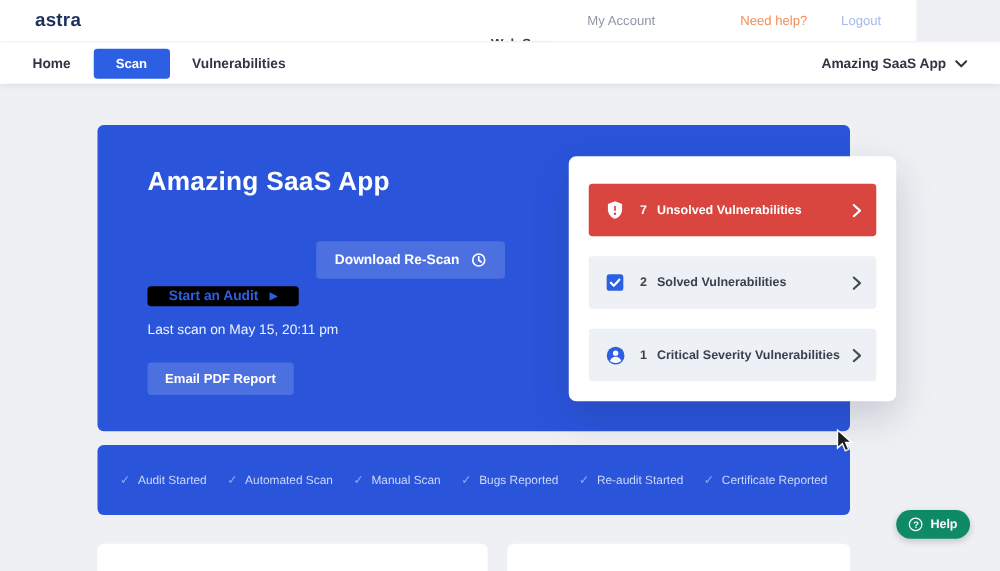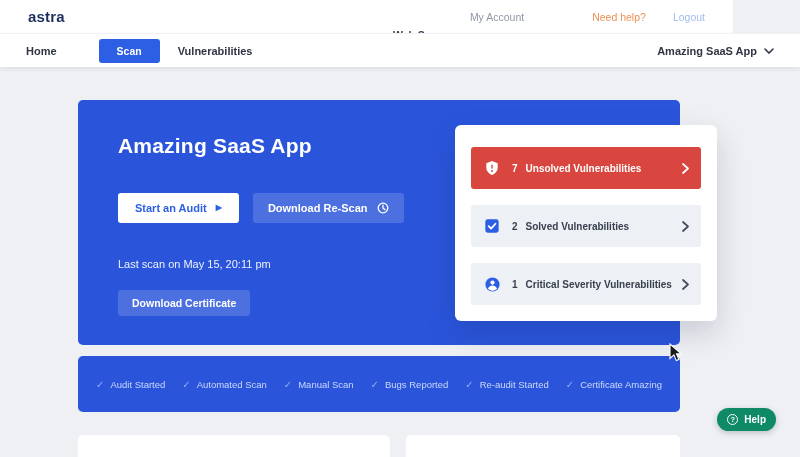--- a/index.html
+++ b/index.html
@@ -19,30 +19,30 @@
   .tl{cursor:pointer;text-decoration:none;}
   .tl-dark{color:#3b4252;font-weight:700;margin-top:36px;}
   .tl-gray{color:#9097a6;}
   .tl-orange{color:var(--need-help-orange,#ef8e55);margin-left:41px;}
   .tl-lightblue{color:var(--logout-blue,#a3bbf0);}
 
   
   .subnav{position:absolute;left:0;top:33px;width:800px;height:34px;background:#fff;border-top:1px solid #f1f2f5;
           box-shadow:0 2px 5px rgba(30,40,70,.08);display:flex;align-items:center;padding:0 26px;gap:18px;z-index:3;}
   .sn-item{font-size:11px;font-weight:600;color:#2f3542;cursor:pointer;}
-  .sn-pill{background:var(--brand-blue,#2c5fe4);color:#fff;font-size:10.5px;font-weight:600;padding:6px 18px;border-radius:3px;cursor:pointer;margin-left:24px;}
+  .sn-pill{background:var(--brand-blue,#2c5fe4);color:#fff;font-size:10.5px;font-weight:600;padding:6px 18px;border-radius:3px;cursor:pointer;}
   .project-select{margin-left:auto;display:flex;align-items:center;gap:7px;font-size:11px;font-weight:700;color:#2f3542;cursor:pointer;}
 
   
   .hero{position:absolute;left:78px;top:100px;width:602px;height:245px;background:var(--hero-blue,#2a55db);border-radius:5px;}
   .hero-title{position:absolute;left:40px;top:34px;font-size:21px;font-weight:700;color:#fff;letter-spacing:.2px;}
   .btn-row1{position:absolute;left:40px;top:93px;display:flex;gap:14px;}
   .btn-row2{position:absolute;left:40px;top:190px;display:flex;gap:15px;}
   .btn{display:flex;align-items:center;justify-content:center;border:none;border-radius:3px;cursor:pointer;gap:9px;}
-  .btn-white{height:30px;padding:0 17px;background:#ffffff;color:var(--brand-blue,#2c5fe4);font-size:11px;font-weight:700;}
+  .btn-white{height:16px;padding:0 17px;background:#000000;color:var(--brand-blue,#2c5fe4);font-size:11px;font-weight:700;margin-top:36px;}
   .btn-ghost{height:30px;padding:0 15px;background:rgba(255,255,255,.16);color:#fff;font-size:11px;font-weight:600;}
   .btn-ghost-sm{height:26px;padding:0 14px;background:rgba(255,255,255,.16);color:#fff;font-size:10.5px;font-weight:600;}
   .play-glyph{font-size:8px;line-height:1;}
   .last-scan{position:absolute;left:40px;top:158px;font-size:11px;color:#eef2ff;}
 
   
   .vuln-panel{position:absolute;left:455px;top:125px;width:262px;background:#fff;border-radius:6px;
               box-shadow:0 12px 30px rgba(25,35,80,.18);padding:22px 16px 16px;display:flex;flex-direction:column;gap:16px;z-index:2;}
   .vrow{height:42px;border-radius:3px;display:flex;align-items:center;padding:0 12px;cursor:pointer;}
   .vrow-red{background:var(--alert-red,#d8463f);color:#fff;}
@@ -118,21 +118,21 @@
               <path d="M6 3.2 V6.2 L8 7.6" stroke="#fff" stroke-width="1.3" fill="none" stroke-linecap="round"></path>
             </svg>
         </span>
       </button>
     </div>
 
     <div class="last-scan">Last scan on May 15, 20:11 pm</div>
 
     <div class="btn-row2">
       <button class="btn btn-ghost-sm">
-        <span>Download Certificate</span>
+        <span>Email PDF Report</span>
       </button>
     </div>
   </section>
 
   <aside class="vuln-panel">
 
     <div class="vrow vrow-red">
       <span class="vicon">
         <svg width="16" height="16" viewBox="0 0 24 24">
           <path d="M12 1.5 L20.5 4.8 V11 C20.5 16.8 16.9 20.8 12 22.5 C7.1 20.8 3.5 16.8 3.5 11 V4.8 Z" fill="#fff"></path>
@@ -200,21 +200,21 @@
     <div class="step">
       <span class="step-check">✓</span>
       <span class="step-label">Bugs Reported</span>
     </div>
     <div class="step">
       <span class="step-check">✓</span>
       <span class="step-label">Re-audit Started</span>
     </div>
     <div class="step">
       <span class="step-check">✓</span>
-      <span class="step-label">Certificate Amazing</span>
+      <span class="step-label">Certificate Reported</span>
     </div>
   </section>
 
   <div class="card-a"></div>
   <div class="card-b"></div>
 
   <button class="help-btn">
     <span class="help-q">?</span>
     <span class="help-label">Help</span>
   </button>

